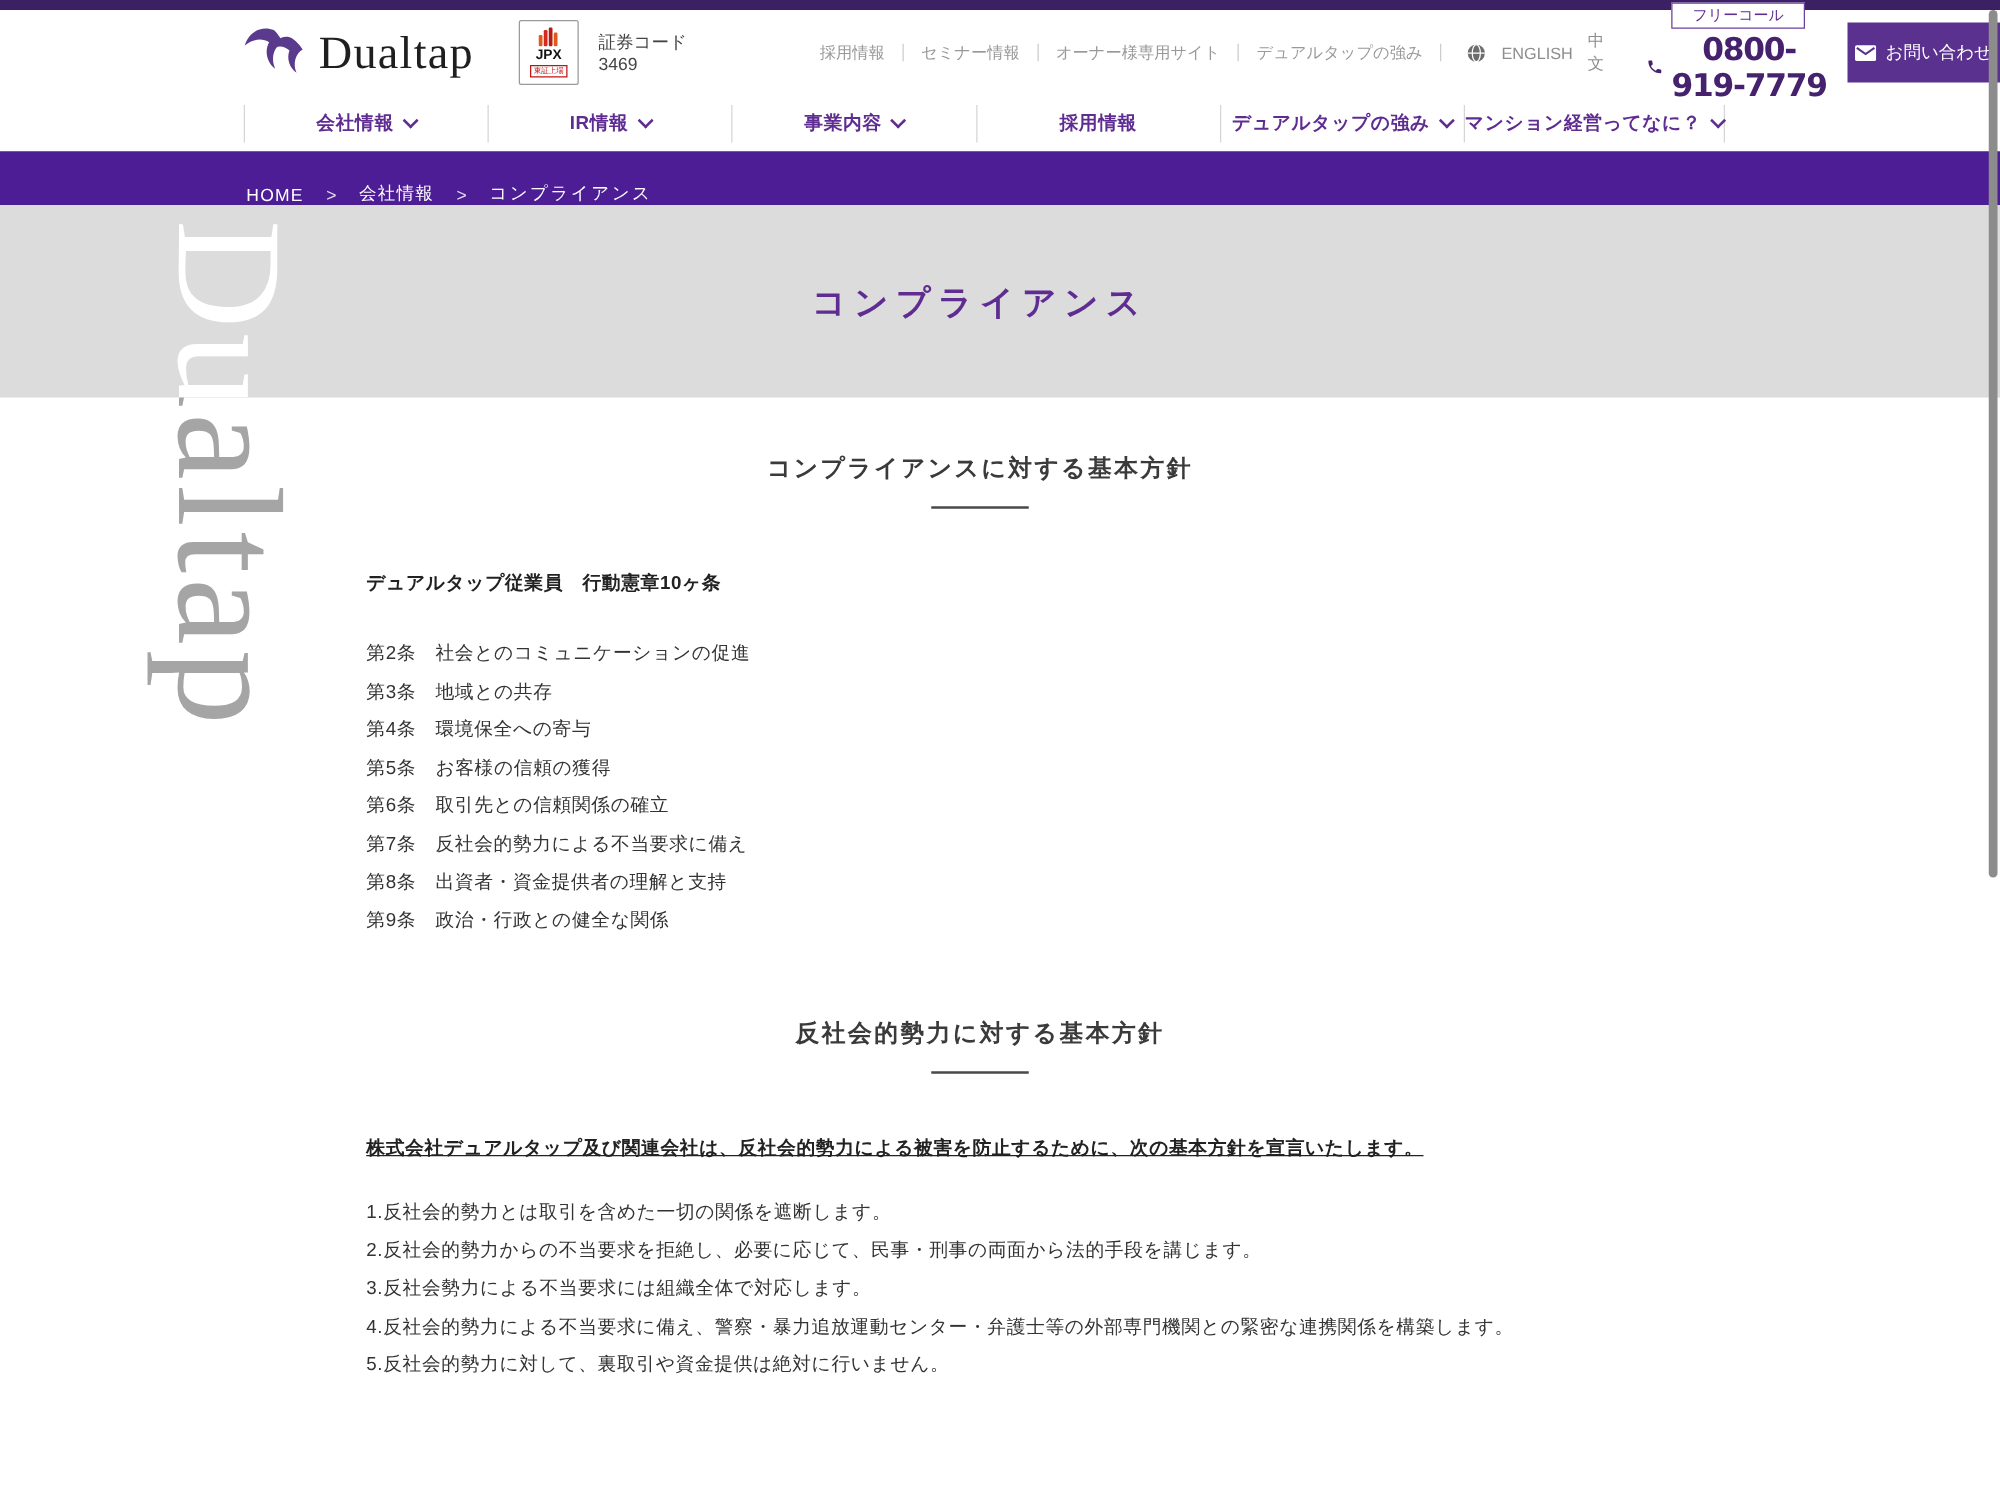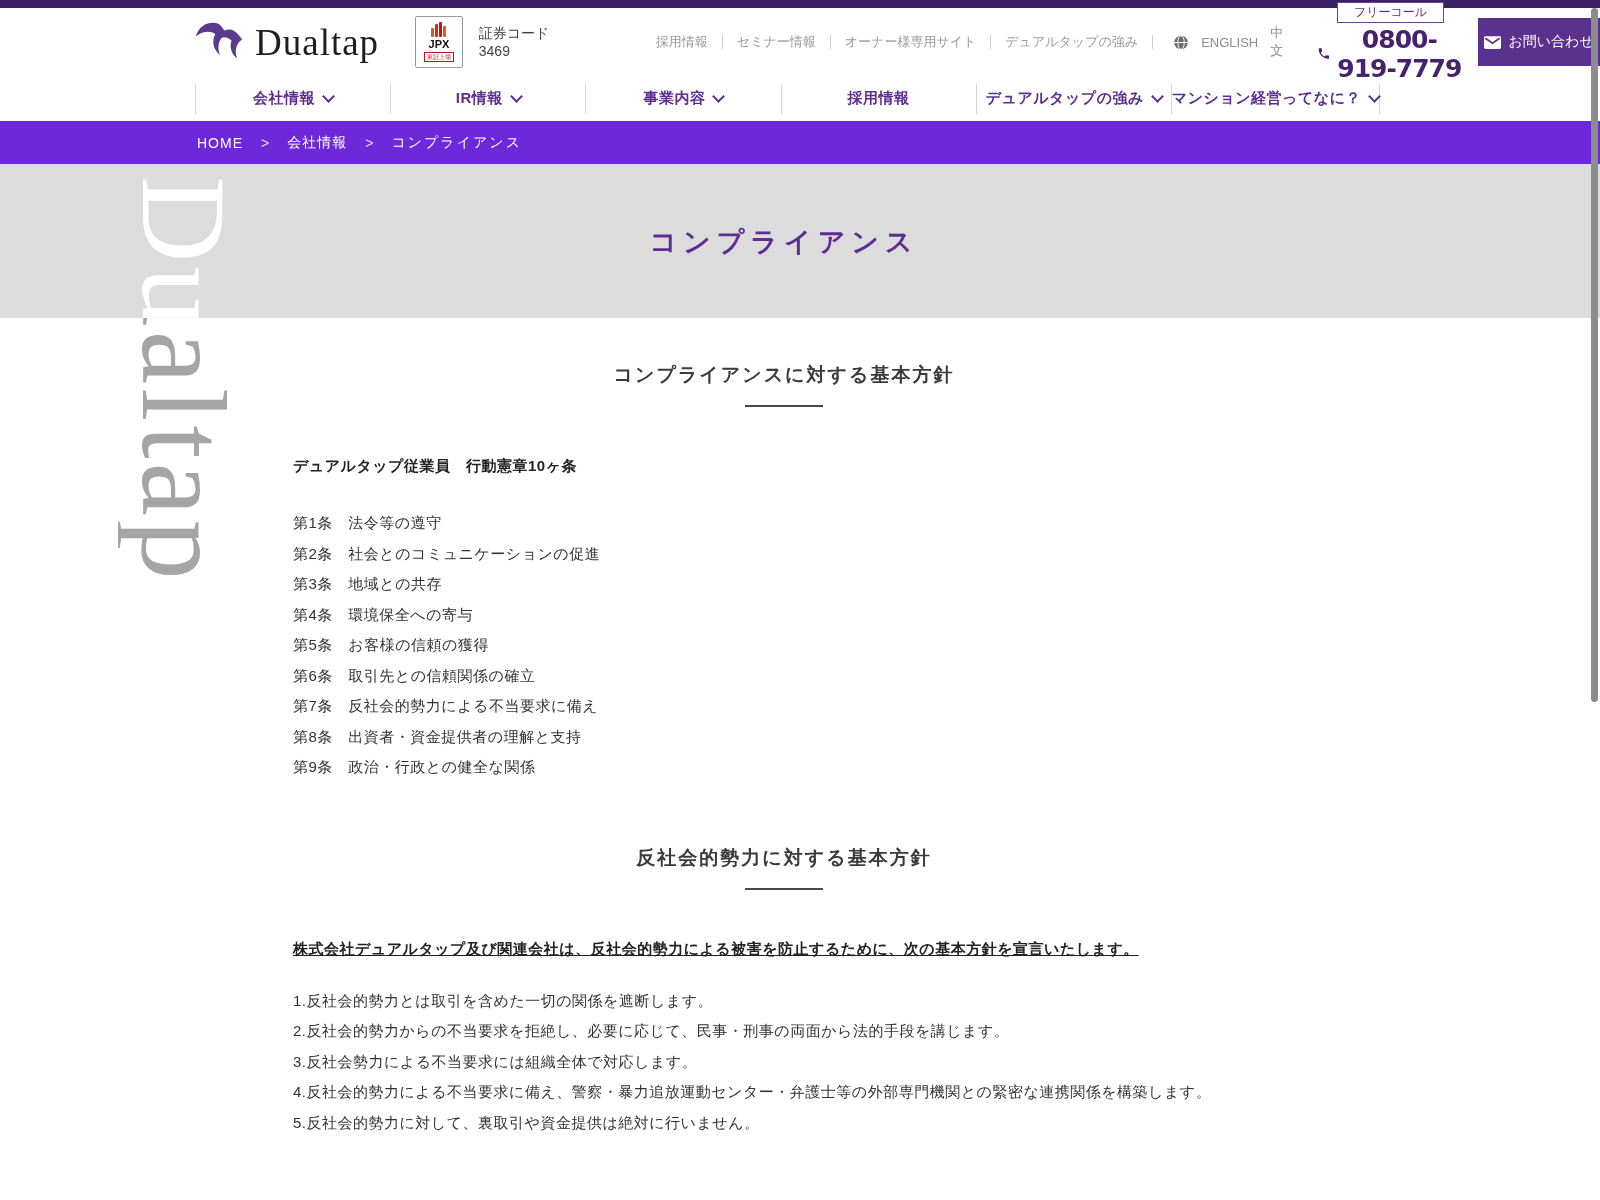--- a/index.html
+++ b/index.html
@@ -35,21 +35,21 @@
   .free-call-label{display:inline-block;border:1px solid #6b3fa0;color:#5f2d91;font-size:12px;padding:1px 16px;background:#fff;}
   .phone-row{display:flex;align-items:center;justify-content:flex-start;margin-top:2px;color:#46226e;font-weight:bold;font-size:25px;letter-spacing:-1px;font-family:"DejaVu Sans",sans-serif;cursor:pointer;}
   .phone-row svg{margin-right:4px;}
   .contact-btn{margin-left:14px;width:124px;height:48px;background:#5b3190;color:#fff;display:flex;align-items:center;justify-content:center;font-size:14px;cursor:pointer;gap:7px;}
   
   .main-nav{height:45px;display:flex;align-items:center;padding:0 220px 0 195px;box-sizing:border-box;background:#fff;}
   .nav-item{flex:1;height:30px;display:flex;align-items:center;justify-content:center;border-left:1px solid #d5d5d5;color:#5f2d91;font-size:15px;font-weight:bold;cursor:pointer;white-space:nowrap;letter-spacing:.5px;}
   .nav-item:last-child{border-right:1px solid #d5d5d5;}
   .chev{display:inline-block;width:7px;height:7px;border-right:2px solid #5f2d91;border-bottom:2px solid #5f2d91;transform:rotate(45deg);margin-left:9px;margin-top:-5px;}
   
-  .breadcrumb{height:43px;background:#6d28d9;display:flex;align-items:center;padding-left:197px;box-sizing:border-box;color:#fff;font-size:14px;}
+  .breadcrumb{height:43px;background:#4c1d95;display:flex;align-items:flex-end;padding-left:197px;box-sizing:border-box;color:#fff;font-size:14px;}
   .bc-link{cursor:pointer;letter-spacing:1px;}
   .bc-sep{margin:0 18px;color:rgba(255,255,255,.85);}
   .bc-current{letter-spacing:2px;}
   
   .hero{height:154px;background:#dcdcdc;position:relative;}
   .hero-title{position:absolute;top:60px;left:0;width:1568px;text-align:center;color:#5f2d91;font-size:27px;font-weight:bold;letter-spacing:6px;}
   
   .watermark{position:absolute;left:248px;top:176px;width:520px;height:130px;transform:rotate(90deg);transform-origin:0 0;font-family:"Liberation Serif","DejaVu Serif",serif;font-size:120px;line-height:130px;letter-spacing:4px;pointer-events:none;z-index:2;}
   .watermark span{position:absolute;left:0;top:0;width:100%;height:100%;}
   .wm-white{color:#ffffff;clip-path:inset(0 calc(100% - 142px) 0 0);}
@@ -176,21 +176,20 @@
 </div>
 
 <div class="content">
 
   <div class="sec-heading">コンプライアンスに対する基本方針</div>
   <div class="sec-underline"></div>
 
   <div class="sub-bold">デュアルタップ従業員　行動憲章10ヶ条</div>
 
   <ul class="plain-list">
-    <li>第1条　法令等の遵守</li>
     <li>第2条　社会とのコミュニケーションの促進</li>
     <li>第3条　地域との共存</li>
     <li>第4条　環境保全への寄与</li>
     <li>第5条　お客様の信頼の獲得</li>
     <li>第6条　取引先との信頼関係の確立</li>
     <li>第7条　反社会的勢力による不当要求に備え</li>
     <li>第8条　出資者・資金提供者の理解と支持</li>
     <li>第9条　政治・行政との健全な関係</li>
   </ul>
 

